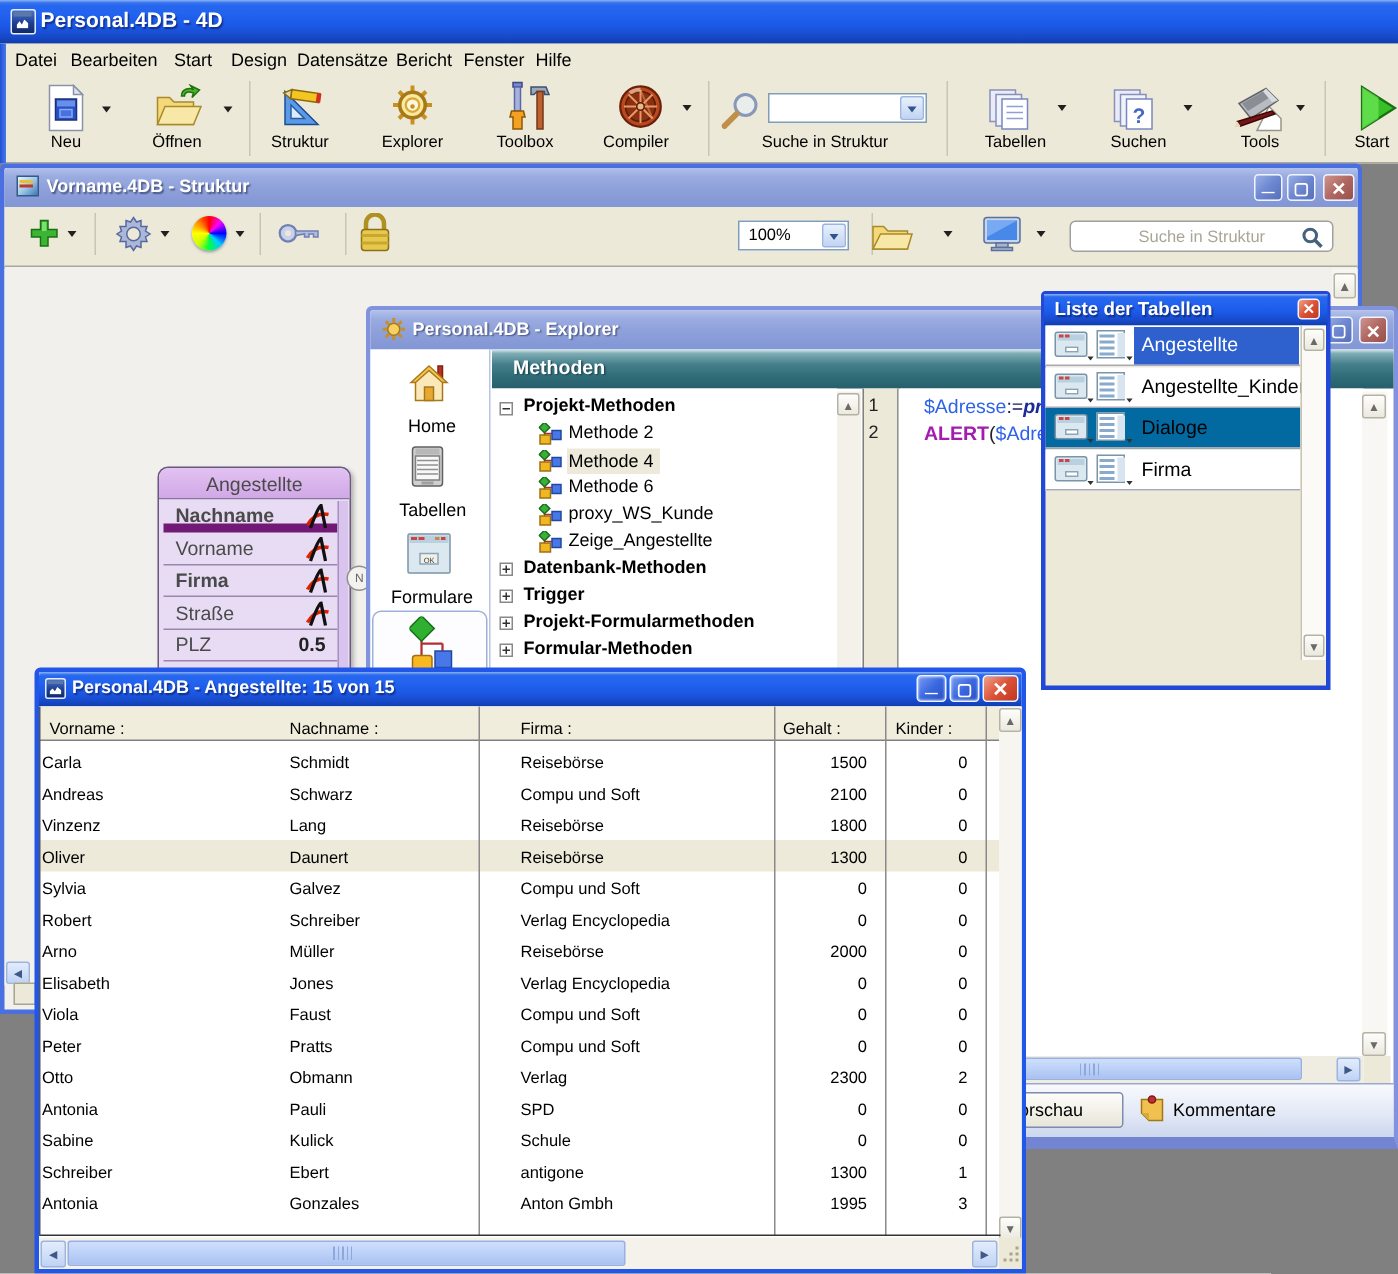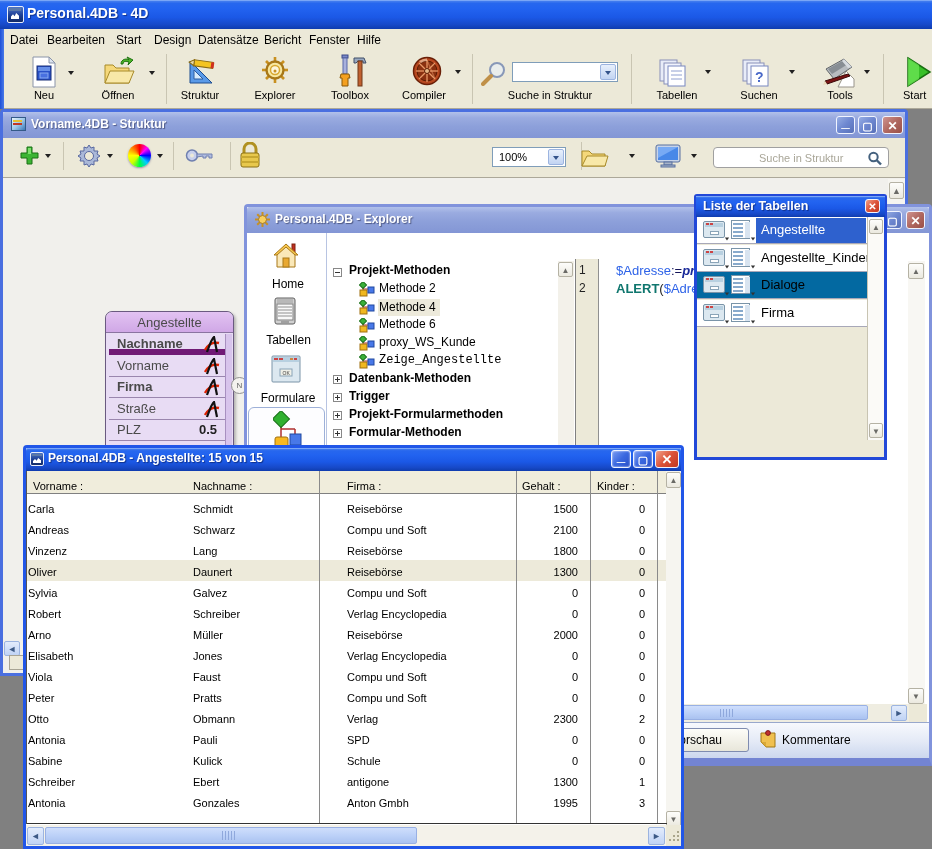--- a/index.html
+++ b/index.html
@@ -357,20 +357,23 @@
       <rect x="2" y="2" width="12" height="12" fill="#30b030" stroke="#187018" transform="rotate(45 8 8)"></rect>
       <rect x="2" y="26" width="13" height="12" rx="2" fill="#f8b820" stroke="#a07010"></rect>
       <rect x="17" y="23" width="11" height="11" fill="#4878e8" stroke="#2048a0"></rect>
     </svg>
     <div class="abs" style="left:22px;top:44px;width:38px;text-align:center;font-size:12px;">Home</div>
     <div class="abs" style="left:14px;top:100px;width:55px;text-align:center;font-size:12px;">Tabellen</div>
     <div class="abs" style="left:11px;top:158px;width:60px;text-align:center;font-size:12px;">Formulare</div>
 
   </div>
 
+  <div class="abs" style="left:81px;top:26px;width:601px;height:26px;background:linear-gradient(180deg,#d8e8ea 0%,#7fadb4 10%,#457f8b 38%,#2e6b77 72%,#275f6b 100%);">
+    <div class="abs" style="left:14px;top:4px;color:#fff;font-weight:bold;font-size:13px;text-shadow:1px 1px 1px #1c4850;">Methoden</div>
+  </div>
 
   <div class="abs" style="left:81px;top:52px;width:230px;height:463px;background:#fff;font-size:12px;" id="tree">
       <div class="abs" style="left:5px;top:9px;width:9px;height:9px;background:#fff;border:1px solid #888;">
         <div class="abs" style="left:1px;top:3px;width:5px;height:1px;background:#333;"></div>
       </div>
       <div class="abs" style="left:21px;top:4px;font-weight:bold;">Projekt-Methoden</div>
       <svg class="abs" style="left:31px;top:23px;" width="16" height="15" viewBox="0 0 16 15">
         <path d="M4 3 L4 11 M4 7 L11 7 M11 7 L11 11" stroke="#b03030" fill="none"></path>
         <rect x="1.5" y="0.5" width="5" height="5" fill="#3ab03a" stroke="#1a701a" transform="rotate(45 4 3)"></rect>
         <rect x="1" y="8" width="7" height="6" fill="#f0b820" stroke="#a07010"></rect>
@@ -397,21 +400,21 @@
         <rect x="1" y="8" width="7" height="6" fill="#f0b820" stroke="#a07010"></rect>
         <rect x="9" y="5" width="6" height="6" fill="#4878e8" stroke="#2048a0"></rect>
       </svg>
       <div class="abs" style="left:51px;top:76px;">proxy_WS_Kunde</div>
       <svg class="abs" style="left:31px;top:95px;" width="16" height="15" viewBox="0 0 16 15">
         <path d="M4 3 L4 11 M4 7 L11 7 M11 7 L11 11" stroke="#b03030" fill="none"></path>
         <rect x="1.5" y="0.5" width="5" height="5" fill="#3ab03a" stroke="#1a701a" transform="rotate(45 4 3)"></rect>
         <rect x="1" y="8" width="7" height="6" fill="#f0b820" stroke="#a07010"></rect>
         <rect x="9" y="5" width="6" height="6" fill="#4878e8" stroke="#2048a0"></rect>
       </svg>
-      <div class="abs" style="left:51px;top:94px;font-family:Liberation Mono, monospace;">Zeige_Angestellte</div>
+      <div class="abs" style="left:51px;top:94px;">Zeige_Angestellte</div>
       <div class="abs" style="left:5px;top:116px;width:9px;height:9px;background:#fff;border:1px solid #888;">
         <div class="abs" style="left:1px;top:3px;width:5px;height:1px;background:#333;"></div>
         <div class="abs" style="left:3px;top:1px;width:1px;height:5px;background:#333;"></div>
       </div>
       <div class="abs" style="left:21px;top:112px;font-weight:bold;">Datenbank-Methoden</div>
       <div class="abs" style="left:5px;top:134px;width:9px;height:9px;background:#fff;border:1px solid #888;">
         <div class="abs" style="left:1px;top:3px;width:5px;height:1px;background:#333;"></div>
         <div class="abs" style="left:3px;top:1px;width:1px;height:5px;background:#333;"></div>
       </div>
       <div class="abs" style="left:21px;top:130px;font-weight:bold;">Trigger</div>
@@ -431,21 +434,21 @@
     <div class="sb-btn" style="left:0px;top:1px;width:15px;height:15px;font-size:8px;line-height:15px;">▲</div>
   </div>
 
   <div class="abs" style="left:328px;top:52px;width:24px;height:446px;background:#ece9d8;border-left:1px solid #808080;border-right:1px solid #909090;font-size:12px;color:#222;">
     <div class="abs" style="left:3px;top:4px;">1</div>
     <div class="abs" style="left:3px;top:22px;">2</div>
   </div>
 
   <div class="abs" style="left:353px;top:52px;width:309px;height:446px;background:#fff;font-size:13px;white-space:nowrap;" id="code">
     <div class="abs" style="left:16px;top:4px;"><span style="color:#2e63e8;">$Adresse</span><span style="color:#15155a;">:=</span><i style="color:#1a2a9a;font-weight:bold;">pro</i></div>
-    <div class="abs" style="left:16px;top:22px;"><b style="color:#0f766e;">ALERT</b><span style="color:#222;">(</span><span style="color:#2e63e8;">$Adresse</span></div>
+    <div class="abs" style="left:16px;top:22px;"><b style="color:#a21caf;">ALERT</b><span style="color:#222;">(</span><span style="color:#2e63e8;">$Adresse</span></div>
   </div>
 
   <div class="sb-trough" style="left:661px;top:54px;width:17px;height:443px;background:#f8f7f3;">
     <div class="sb-btn" style="left:0;top:2px;width:16px;height:16px;font-size:8px;line-height:16px;">▲</div>
     <div class="sb-btn" style="left:0;top:427px;width:16px;height:16px;font-size:8px;line-height:16px;">▼</div>
   </div>
 
   <div class="abs" style="left:353px;top:497px;width:309px;height:18px;background:#efede1;">
     <div class="sb-thumb-blue" style="left:2px;top:1px;width:266px;height:15px;"></div>
     <div class="abs" style="left:120px;top:5px;width:14px;height:8px;background:repeating-linear-gradient(90deg,#8fa8dc 0,#8fa8dc 1px,transparent 1px,transparent 3px);"></div>

